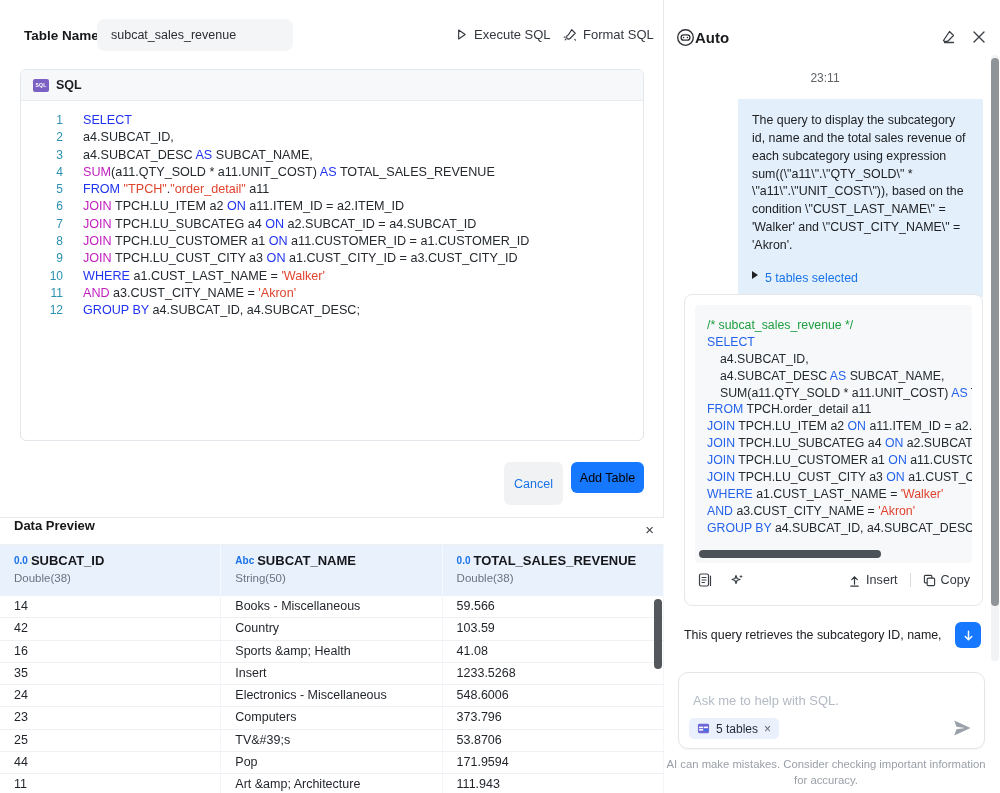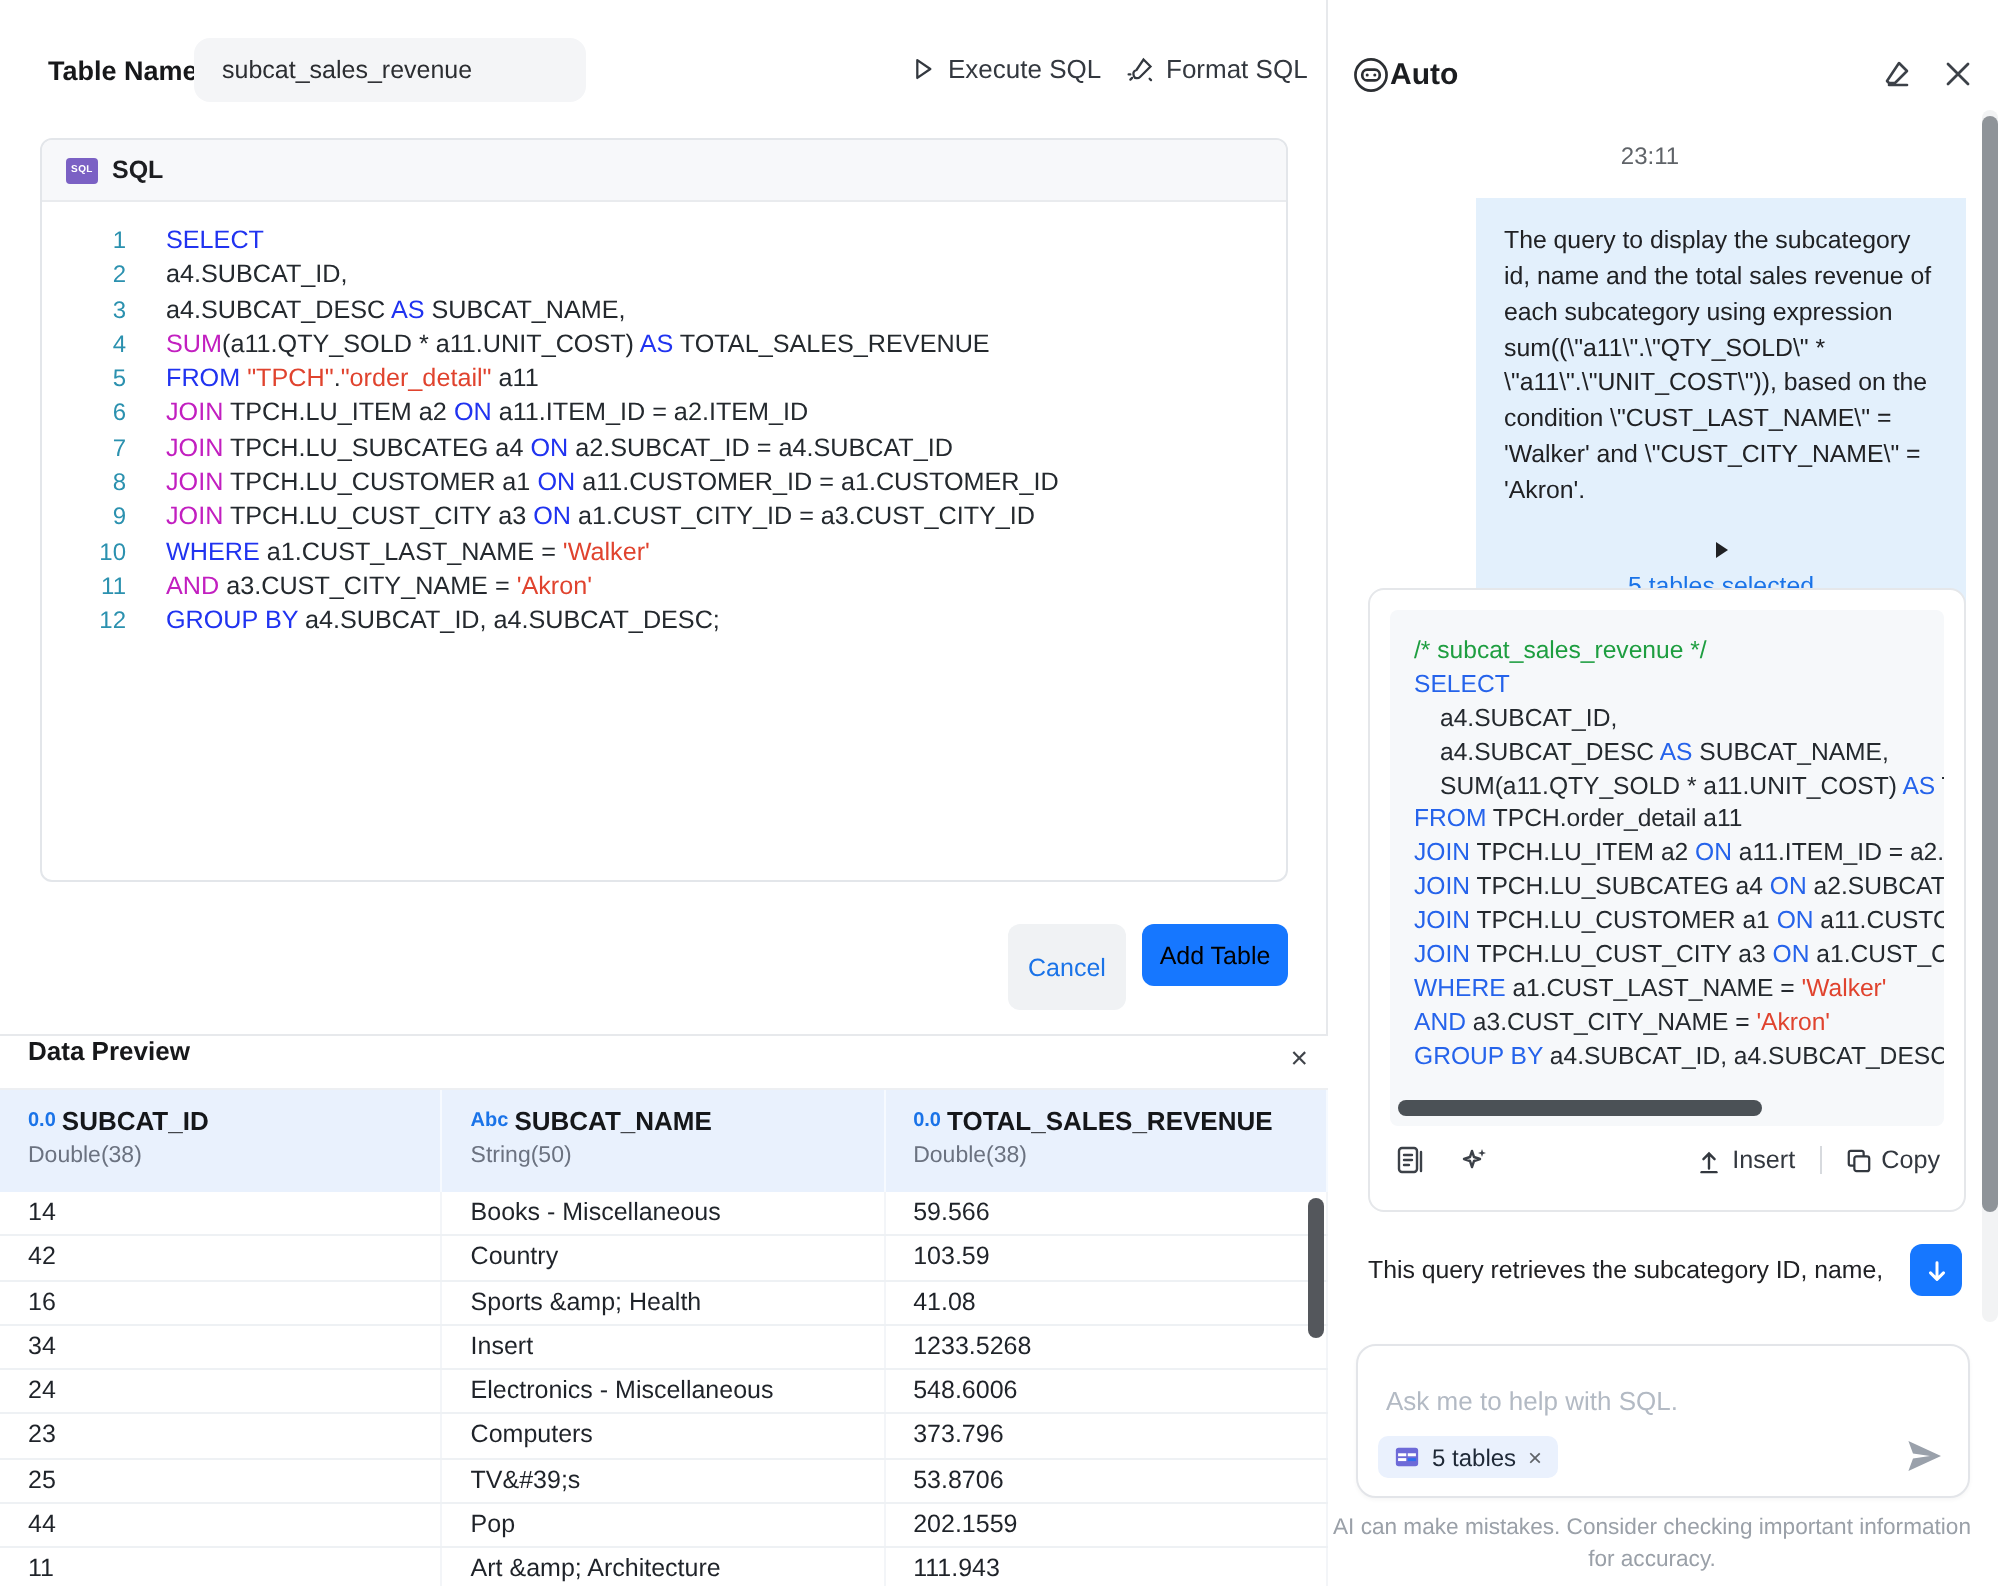--- a/index.html
+++ b/index.html
@@ -53,21 +53,21 @@
 
   
   #assistant { left:665px; top:0; width:335px; height:793px; background:#fff; }
   #asst-header { position:absolute; left:11px; top:26px; right:14px; height:22px; display:flex; align-items:center; }
   #asst-title { font-size:15px; font-weight:700; color:#1b1d20; margin-left:0; }
   #asst-header .spacer { flex:1; }
   .hdr-icon { color:#3c4148; cursor:pointer; margin-left:16px; display:flex; }
   #asst-timestamp { left:0; top:71px; width:320px; text-align:center; font-size:12px; color:#5f6368; }
   #chat-bubble { left:73px; top:99px; width:245px; background:#e3f0fc; border-radius:0; padding:13px 14px 12px 14px; }
   #chat-bubble .msg { font-size:12.4px; line-height:1.44; color:#202124; word-wrap:break-word; }
-  #tables-selected { margin-top:16px; display:flex; align-items:center; gap:7px; cursor:pointer;flex-direction:column; }
+  #tables-selected { margin-top:16px; display:flex; align-items:flex-start; gap:7px; cursor:pointer; }
   #tables-selected .tri { width:0; height:0; border-left:6px solid #202124; border-top:4px solid transparent; border-bottom:4px solid transparent; }
   #tables-selected .lbl { font-size:12.4px; color:#1a73e8; }
 
   #code-card { left:19px; top:294px; width:299px; height:312px; background:#fff; border:1px solid #e5e7ea; border-radius:8px; padding:10px 10px 8px 10px; }
   #code-block { position:relative; background:#f6f8fa; border-radius:4px; height:258px; padding:12px 0 0 12px; overflow:hidden; }
   .acode-line { height:16.9px; line-height:16.9px; font-size:12.3px; white-space:pre; overflow:hidden; }
   .akw { color:#2563eb; }
   #code-hscroll { position:absolute; left:4px; bottom:5px; width:182px; height:8px; background:#4b5156; border-radius:4px; }
   #code-actions { display:flex; align-items:center; margin-top:9px; padding:0 2px; }
   .act-icon { color:#3c4148; cursor:pointer; display:flex; margin-right:16px; }
@@ -183,21 +183,21 @@
             <div class="dp-cell">42</div>
             <div class="dp-cell">Country</div>
             <div class="dp-cell">103.59</div>
           </div>
           <div class="dp-row">
             <div class="dp-cell">16</div>
             <div class="dp-cell">Sports &amp;amp; Health</div>
             <div class="dp-cell">41.08</div>
           </div>
           <div class="dp-row">
-            <div class="dp-cell">34</div>
+            <div class="dp-cell">35</div>
             <div class="dp-cell">Insert</div>
             <div class="dp-cell">1233.5268</div>
           </div>
           <div class="dp-row">
             <div class="dp-cell">24</div>
             <div class="dp-cell">Electronics - Miscellaneous</div>
             <div class="dp-cell">548.6006</div>
           </div>
           <div class="dp-row">
             <div class="dp-cell">23</div>
@@ -205,21 +205,21 @@
             <div class="dp-cell">373.796</div>
           </div>
           <div class="dp-row">
             <div class="dp-cell">25</div>
             <div class="dp-cell">TV&amp;#39;s</div>
             <div class="dp-cell">53.8706</div>
           </div>
           <div class="dp-row">
             <div class="dp-cell">44</div>
             <div class="dp-cell">Pop</div>
-            <div class="dp-cell">202.1559</div>
+            <div class="dp-cell">171.9594</div>
           </div>
           <div class="dp-row">
             <div class="dp-cell">11</div>
             <div class="dp-cell">Art &amp;amp; Architecture</div>
             <div class="dp-cell">111.943</div>
           </div>
         </div>
     </div>
     <div id="dp-scroll-thumb" class="abs"></div>
   </div>

